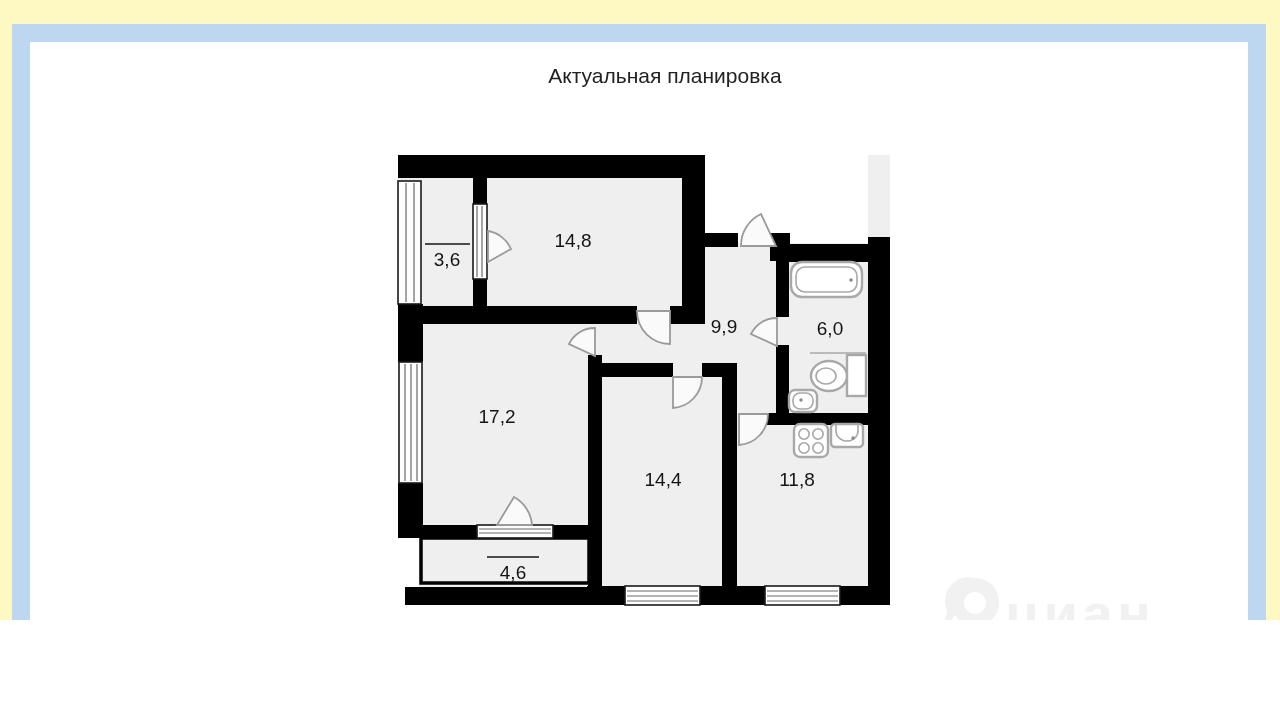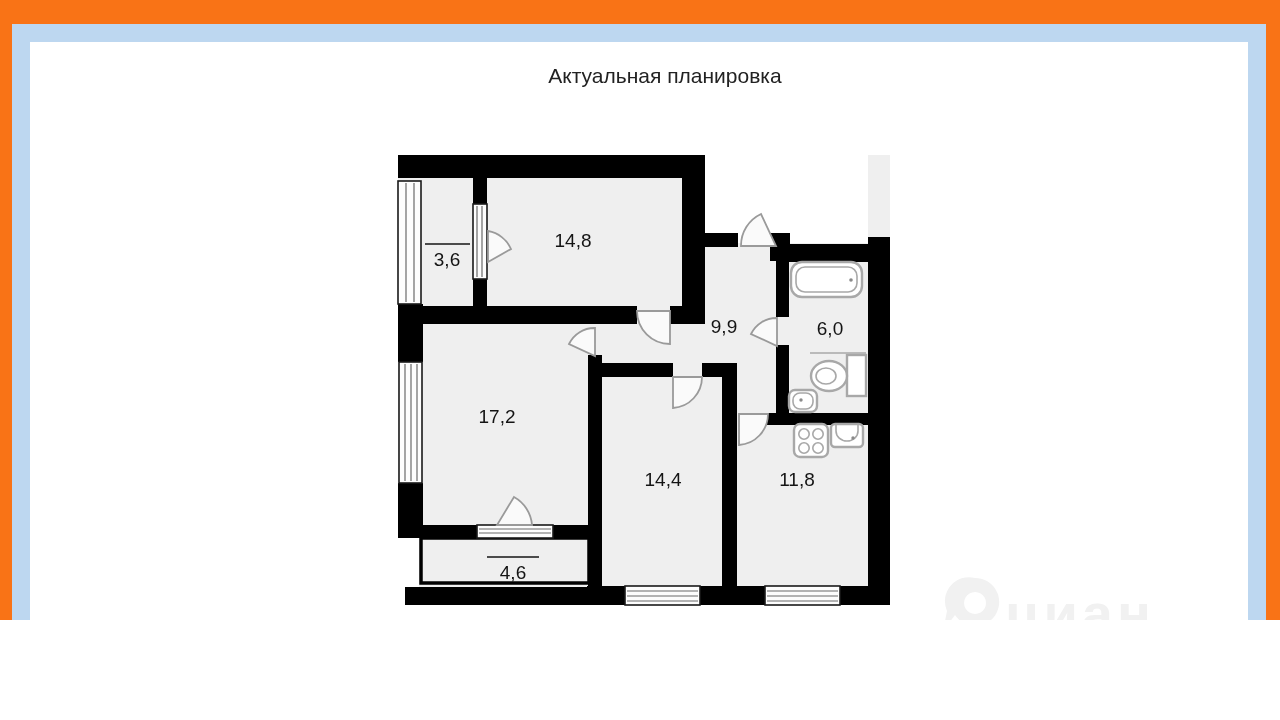--- a/index.html
+++ b/index.html
@@ -1,17 +1,17 @@
 <!DOCTYPE html>
 <html style="--frame: #bdd7f0; --wall: #000000; --floor: #efefef; --fixture: #a8a8a8; --label: #141414; --watermark: #f1f1f1;"><head>
 <meta charset="utf-8">
 <style>
   html,body { margin:0; padding:0; background:#fff; }
   #stage {
-    position:relative; width:1280px; height:620px; background:#f97316;
+    position:relative; width:1280px; height:620px; background:#fef9c3;
     font-family:"Liberation Sans", sans-serif; overflow:hidden;
   }
   #frame {
     position:absolute; left:12px; top:24px; width:1254px; height:671px;
     border:18px solid var(--frame,#bdd7f0); box-sizing:border-box; background:#fff;
   }
   #plan { position:absolute; left:0; top:0; }
   .wall   { fill:var(--wall,#000); }
   .floor  { fill:var(--floor,#efefef); }
   .mask   { fill:#fff; }

